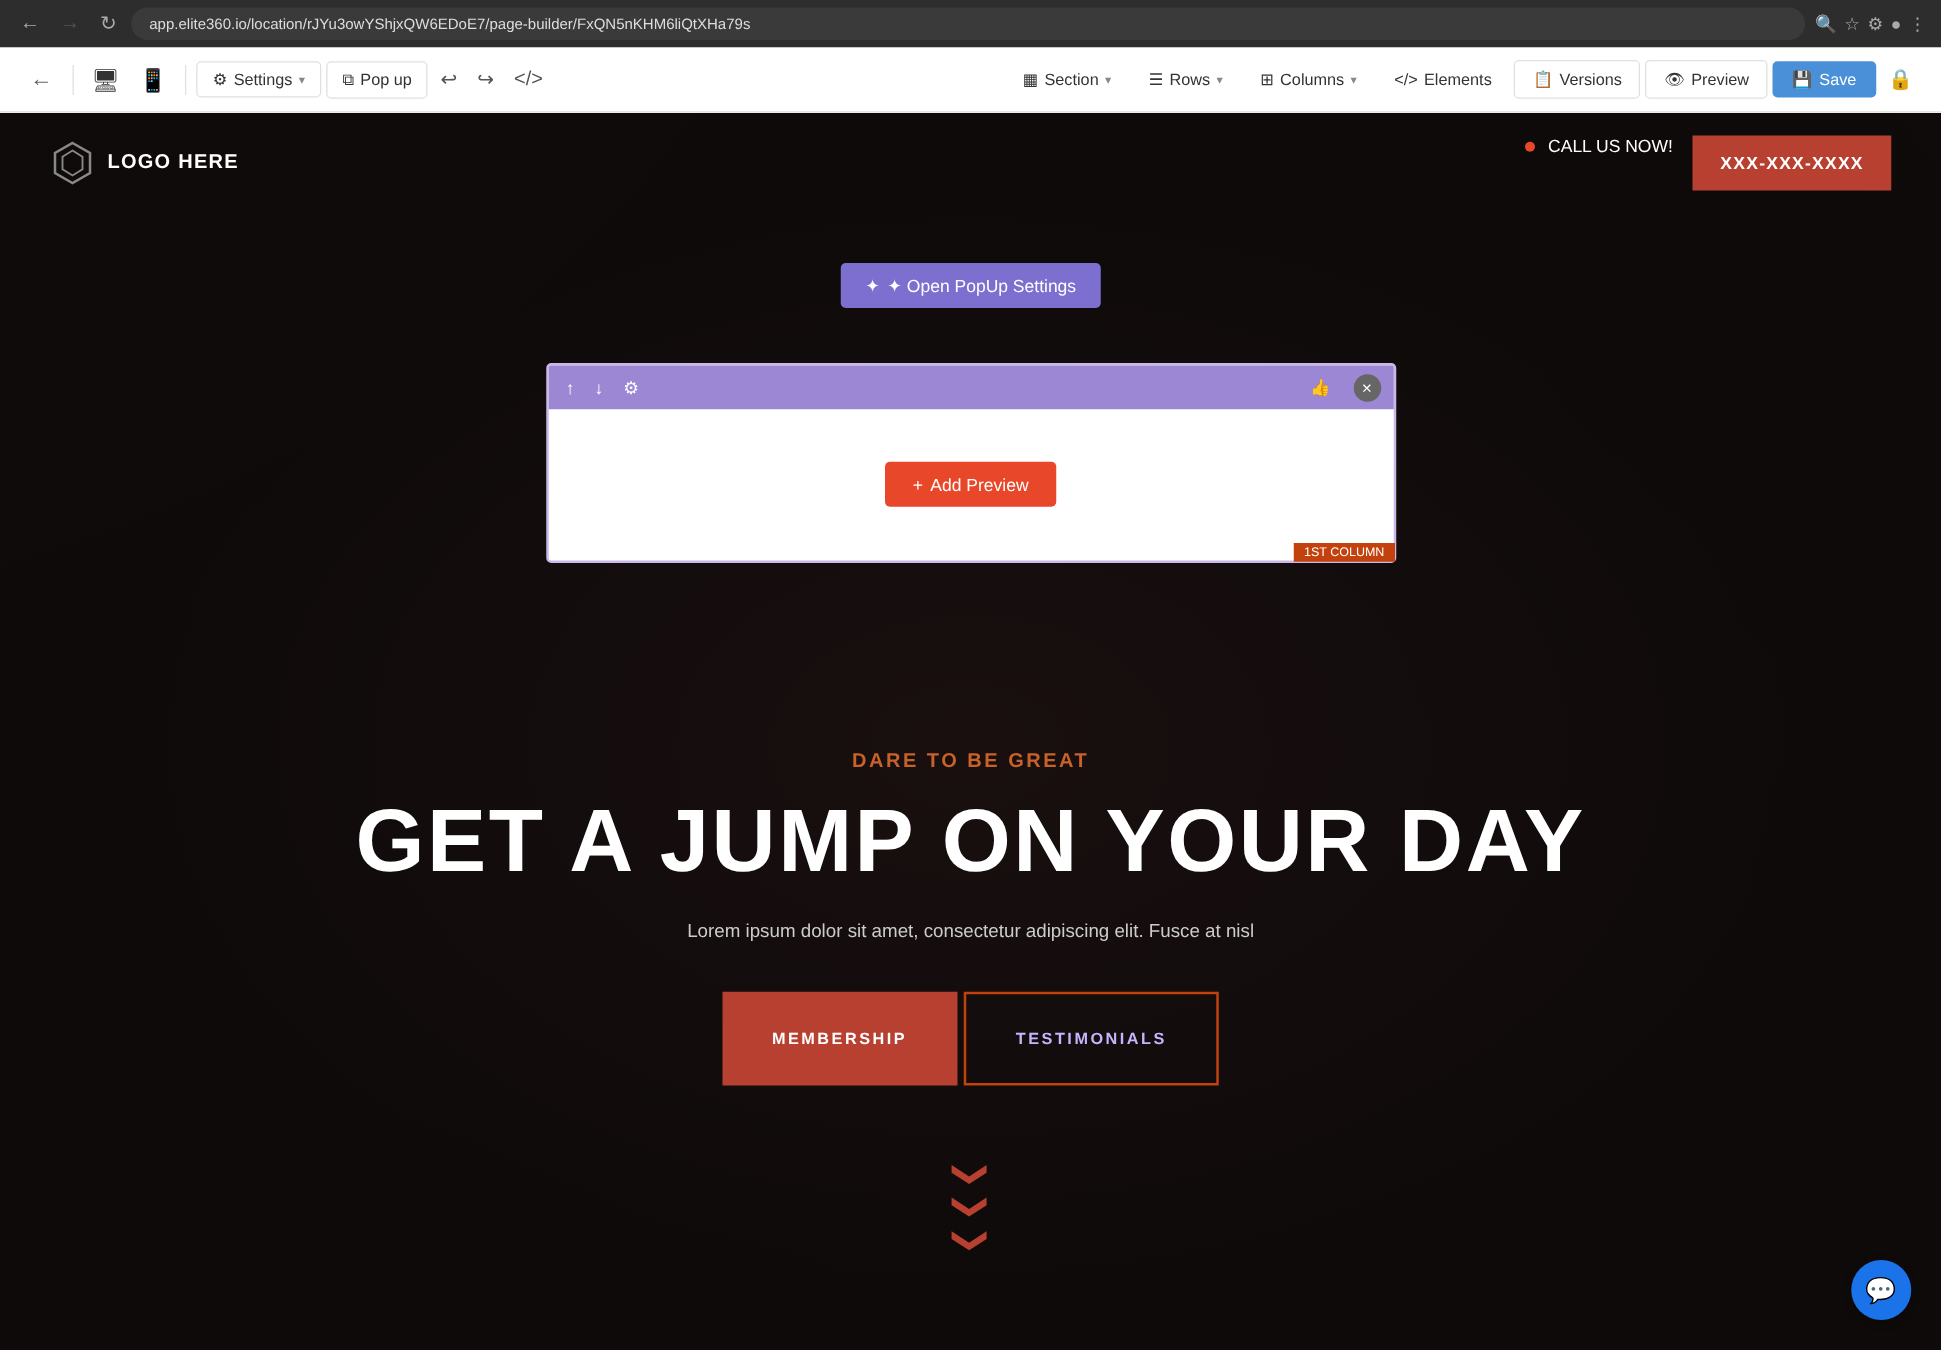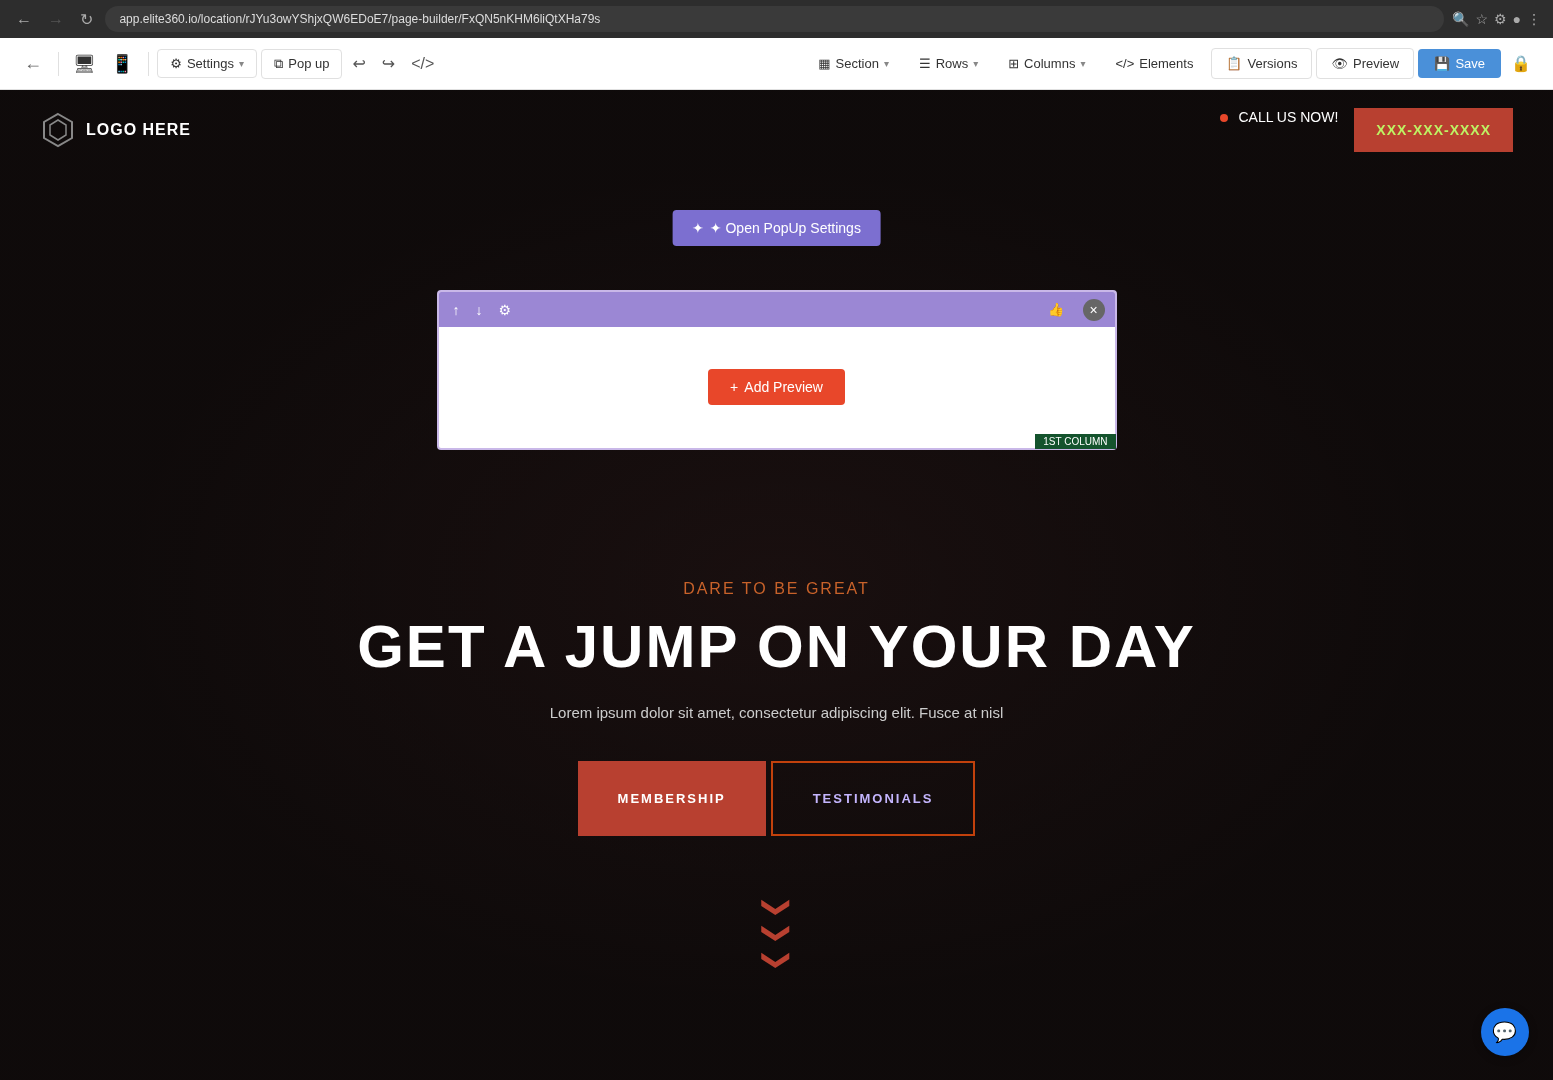--- a/index.html
+++ b/index.html
@@ -119,21 +119,21 @@
     }
     .logo-area { display: flex; align-items: center; gap: 10px; text-align: center; }
     .logo-hex {
       width: 36px; height: 36px; background: none;
       display: flex; align-items: center; justify-content: center;
     }
     .logo-text { color: #fff; font-size: 16px; font-weight: 600; letter-spacing: 1px; }
     .header-right { display: flex; align-items: flex-start; gap: 16px; }
     .phone-dot { width: 8px; height: 8px; background: #e8472a; border-radius: 50%; display: inline-block; margin-right: 6px; }
     .cta-btn {
-      background: #b84030; color: #bef264; border: none;
+      background: #b84030; color: #ffffff; border: none;
       padding: 14px 22px; font-size: 14px; font-weight: 600;
       letter-spacing: 1px; cursor: pointer;
     }
     .open-popup-btn {
       background: #7c6fd0; color: #fff; border: none;
       padding: 10px 20px; border-radius: 4px;
       cursor: pointer; font-size: 14px;
       display: flex; align-items: center; gap: 6px;
       position: absolute; top: 40px; left: 50%;
       transform: translateX(-50%);
@@ -180,43 +180,43 @@
     }
     .add-element-btn {
       background: #e8472a; color: #fff; border: none;
       padding: 10px 22px; border-radius: 4px;
       cursor: pointer; font-size: 14px;
       display: flex; align-items: center; gap: 6px;
     }
     .column-label {
       position: absolute;
       bottom: -1px; right: -1px;
-      background: #14532d; color: #fff;
+      background: #c2410c; color: #fff;
       font-size: 10px; padding: 2px 8px;
       border-radius: 0;
     }
     .thumb-btn {
       background: #9b87d4; color: #fff; border: none;
       padding: 4px 10px; cursor: pointer; font-size: 13px;
       border-radius: 2px; margin-left: auto;
     }
 
     
     .hero-section {
       background: transparent;
       text-align: center;
       padding: 80px 40px 100px;
       position: relative;
     }
     .hero-subtitle {
-      color: #c8622a; font-size: 16px; font-weight: 400;
-      letter-spacing: 2px; text-transform: uppercase; margin-bottom: 16px;
+      color: #c8622a; font-size: 16px; font-weight: 700;
+      letter-spacing: 2px; text-transform: uppercase; margin-bottom: 16px; margin-top: 20px;
     }
     .hero-title {
-      color: #fff; font-size: 60px; font-weight: 900;
+      color: #fff; font-size: 71px; font-weight: 900;
       text-transform: uppercase; line-height: 1.1;
       margin-bottom: 24px; letter-spacing: 2px;
     }
     .hero-desc {
       color: #ccc; font-size: 15px; margin-bottom: 40px;
     }
     .hero-btns { display: flex; gap: 5px; justify-content: center; margin-bottom: 60px; }
     .hero-btn-primary {
       background: #b84030; color: #fff; border: none;
       padding: 18px 40px; font-size: 13px; font-weight: 700;

